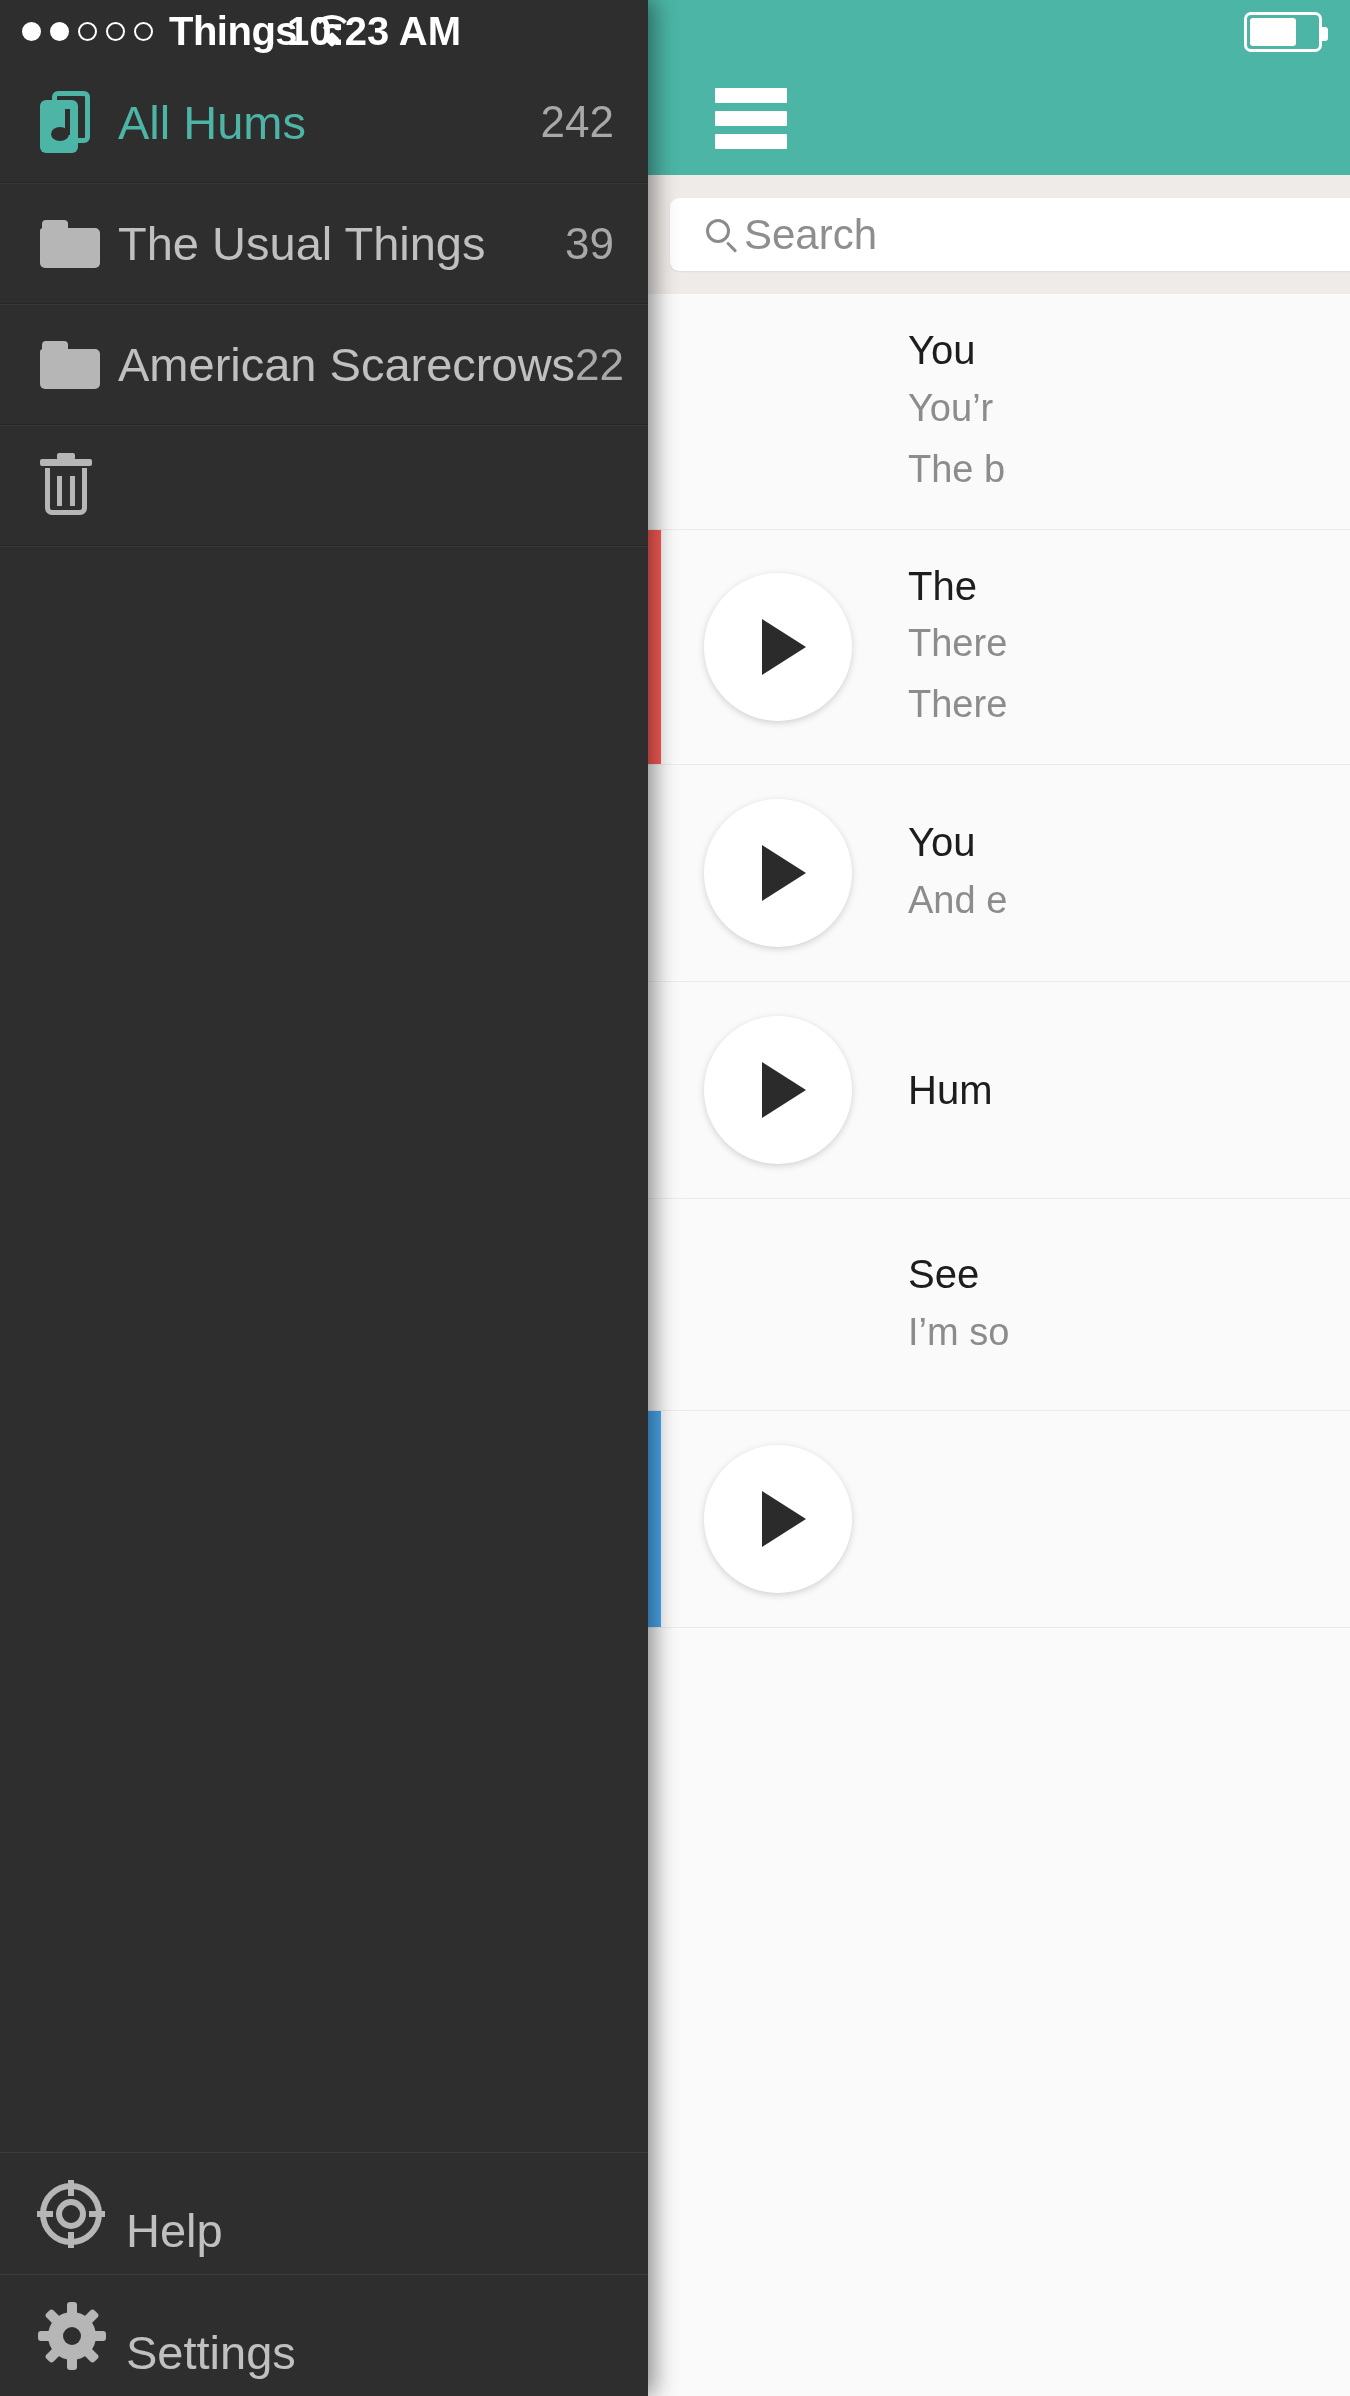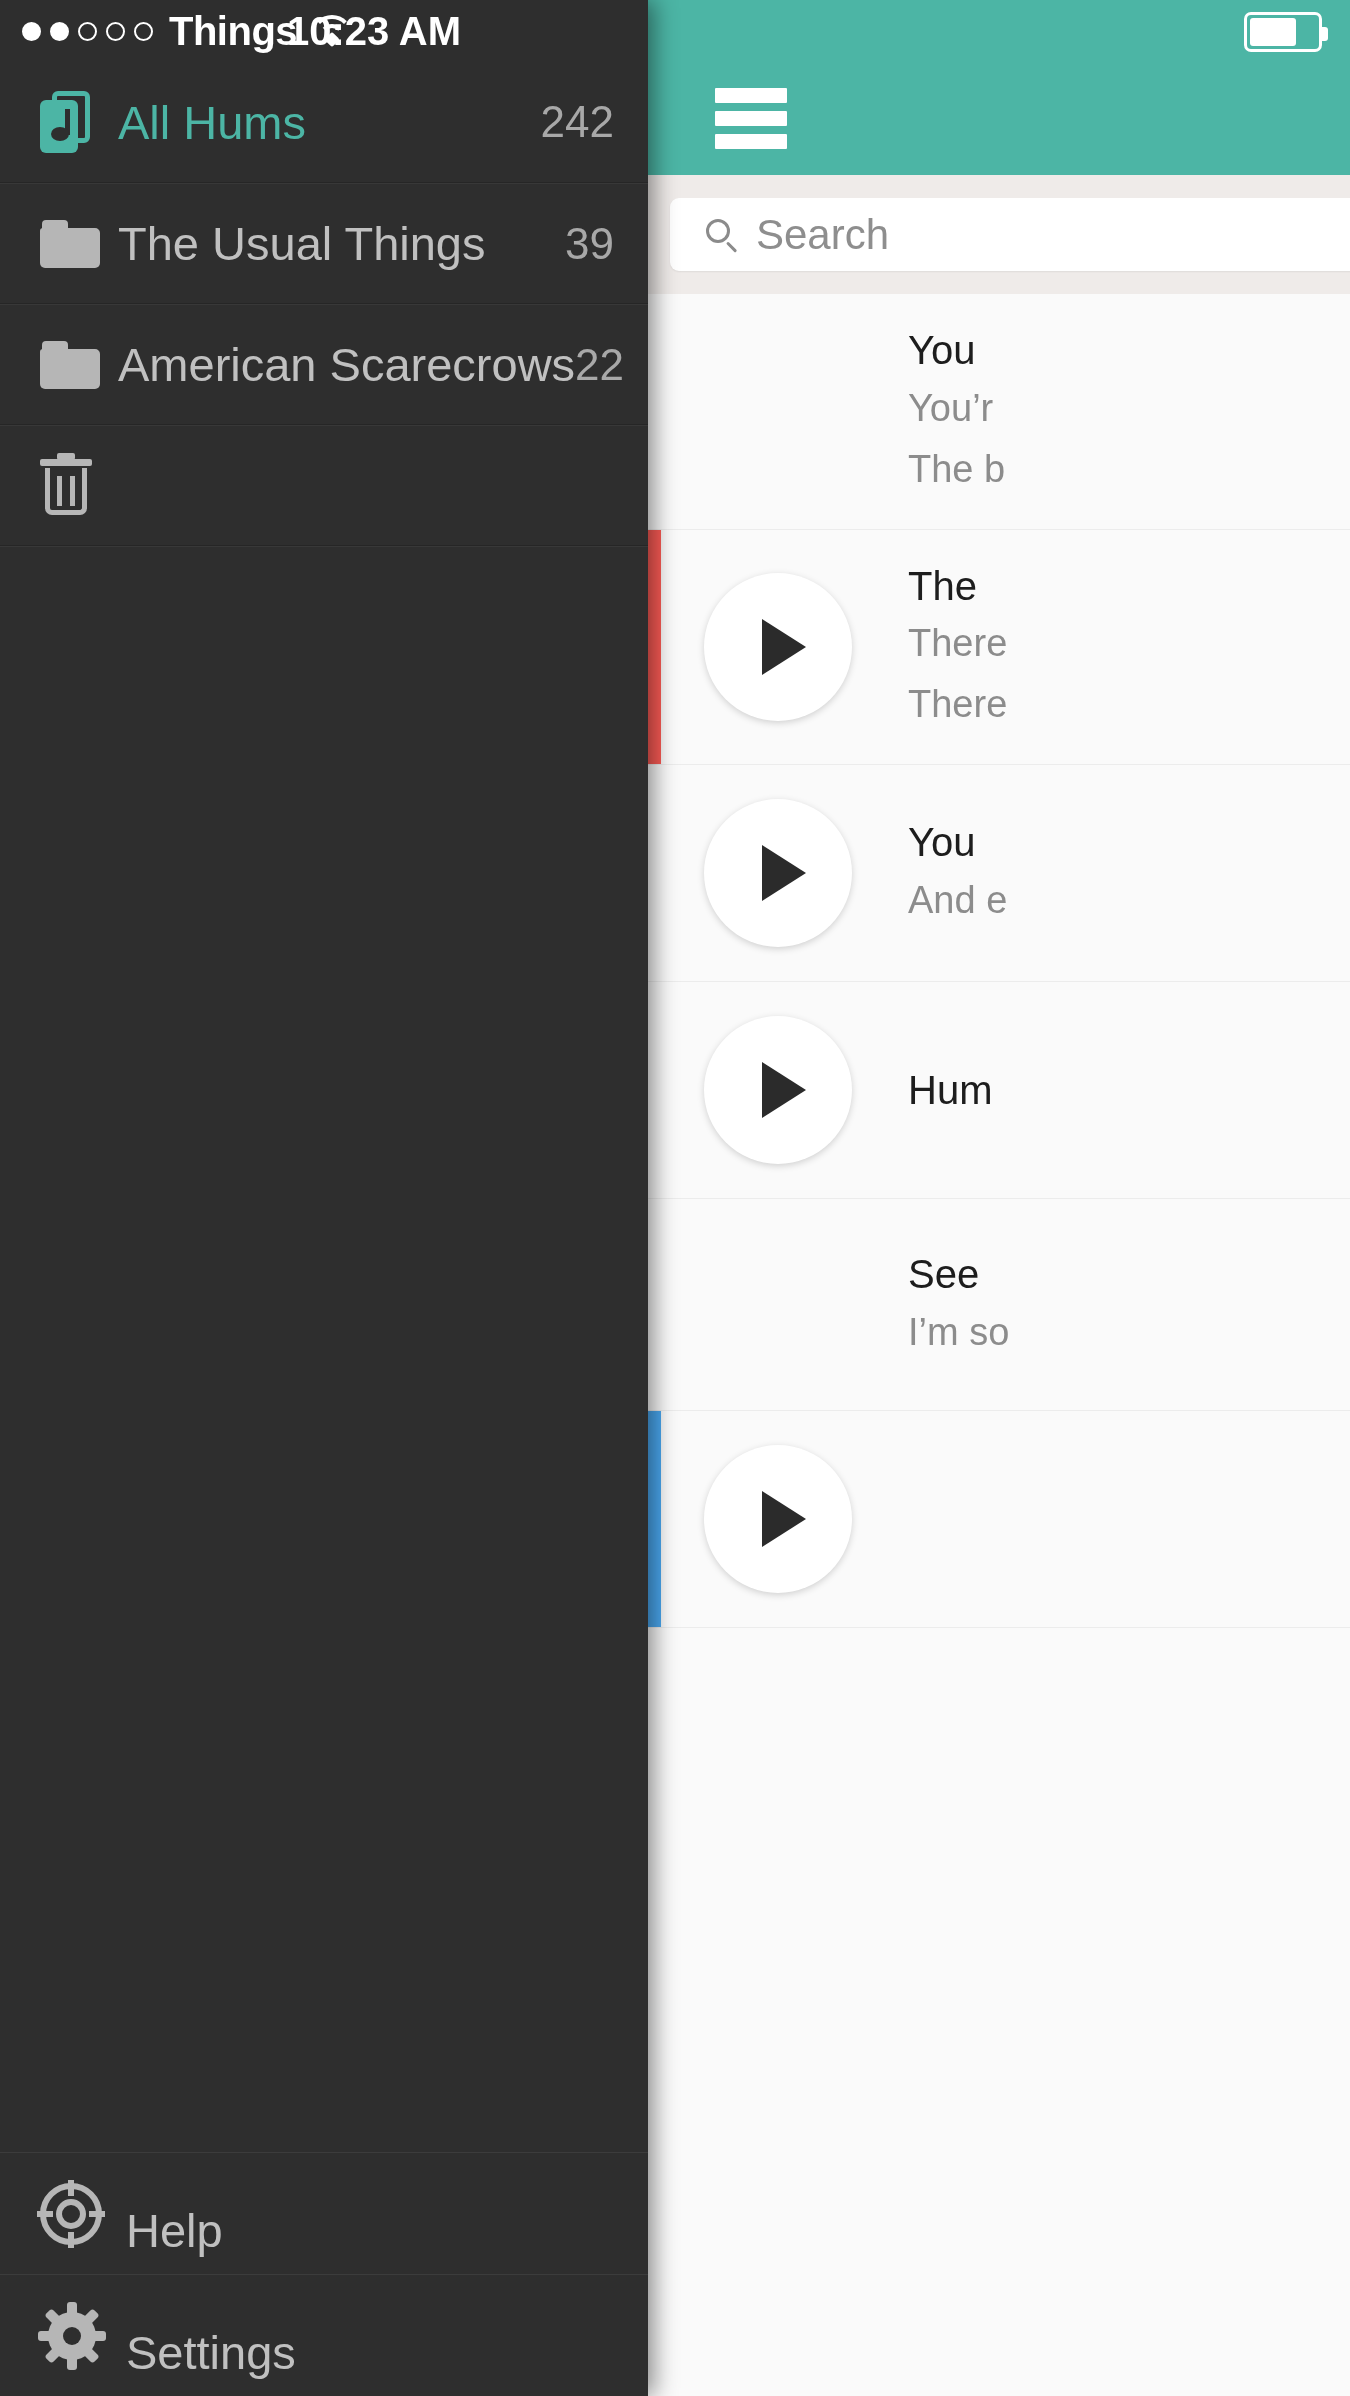--- a/index.html
+++ b/index.html
@@ -61,21 +61,21 @@
   #search-icon .ring{
     position:absolute; left:2px; top:2px; width:24px; height:24px;
     border:3px solid #8b8b8b; border-radius:50%;
   }
   #search-icon .handle{
     position:absolute; left:23px; top:24px; width:13px; height:3px;
     background:#8b8b8b; transform:rotate(45deg); transform-origin:left center;
     border-radius:2px;
   }
   #search-placeholder{
-    font-size:42px; color:#8e8e8e; margin-left:16px; white-space:nowrap;
+    font-size:42px; color:#8e8e8e; margin-left:4px; white-space:nowrap;
   }
 
   #hum-list{ position:absolute; left:0; top:294px; width:702px; }
   .hum-row{
     position:relative;
     border-bottom:1px solid #ececec;
     background:#fafafa;
     display:flex; align-items:center;
     padding:34px 0;
     min-height:212px;

